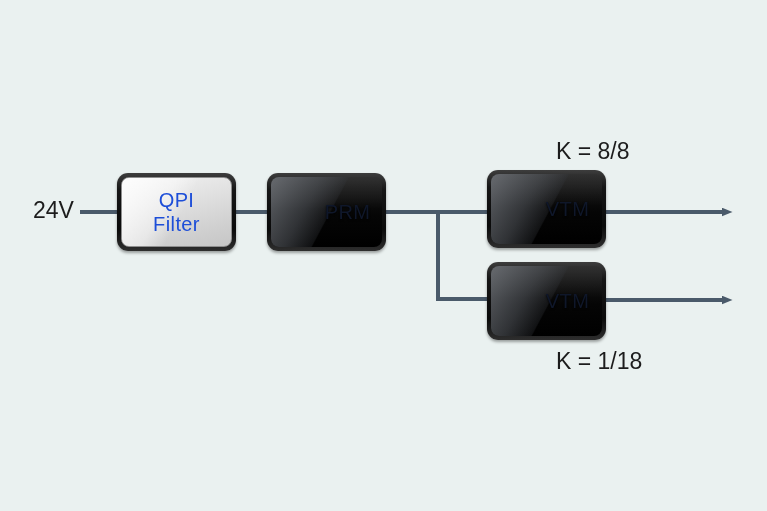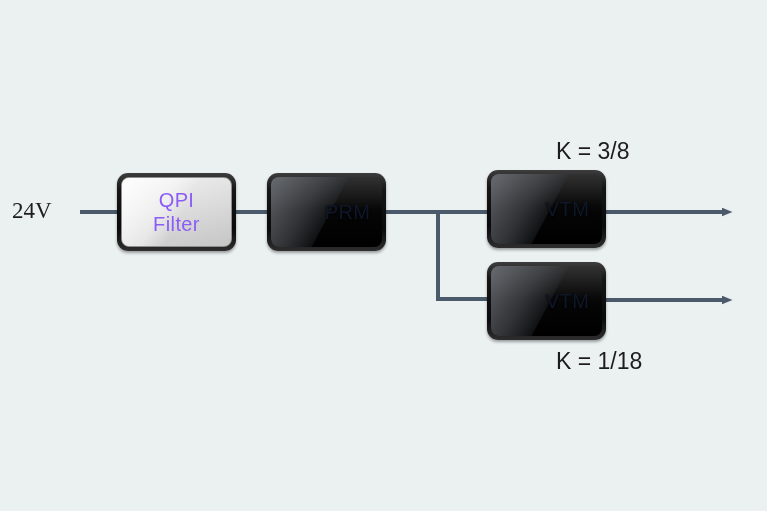--- a/index.html
+++ b/index.html
@@ -29,21 +29,21 @@
     pointer-events: none;
   }
   
   .lbl {
     position: absolute;
     color: #1c1c1c;
     font-size: 23px;
     line-height: 1;
     white-space: nowrap;
   }
-  #label-input-voltage { left: 12px;  top: 199px; font-family: Liberation Serif, serif; }
+  #label-input-voltage { left: 33px;  top: 199px; }
   #label-k-top        { left: 556px; top: 140px; }
   #label-k-bottom     { left: 556px; top: 350px; }
   #label-out-top      { left: 619px; top: 185px; }
   #label-out-bottom   { left: 619px; top: 275px; }
 
   
   .module {
     position: absolute;
     border-radius: 11px;
     box-sizing: border-box;
@@ -98,21 +98,21 @@
   .module.light .gloss {
     position: absolute;
     left: 0; top: 0;
     width: 100%; height: 100%;
     background: linear-gradient(118deg,
                 rgba(255,255,255,0.85) 0%,
                 rgba(255,255,255,0.45) 38%,
                 rgba(255,255,255,0.0) 54%);
   }
   .module.light .module-label {
-    color: #8b5cf6;
+    color: #1d4ed8;
   }
   .module-label {
     position: absolute;
     left: 0; right: 0; top: 50%;
     transform: translateY(-50%);
     text-align: center;
     font-size: 20px;
     line-height: 1.22;
     letter-spacing: 0.4px;
     white-space: pre-line;
@@ -145,21 +145,21 @@
 
     <line x1="436" y1="299" x2="487" y2="299" stroke="#4a5a6a" stroke-width="4"></line>
 
     <line x1="606" y1="212" x2="722" y2="212" stroke="#4a5a6a" stroke-width="4" marker-end="url(#arrowhead)"></line>
 
     <line x1="606" y1="300" x2="722" y2="300" stroke="#4a5a6a" stroke-width="4" marker-end="url(#arrowhead)"></line>
   </svg>
 
   <div class="lbl" id="label-input-voltage">24V</div>
 
-  <div class="lbl" id="label-k-top">K = 3/8</div>
+  <div class="lbl" id="label-k-top">K = 8/8</div>
 
   <div class="lbl" id="label-k-bottom">K = 1/18</div>
 
 
 
   <div class="module light" id="block-qpi-filter">
     <div class="shell"></div>
     <div class="face">
       <div class="gloss"></div>
     </div>

